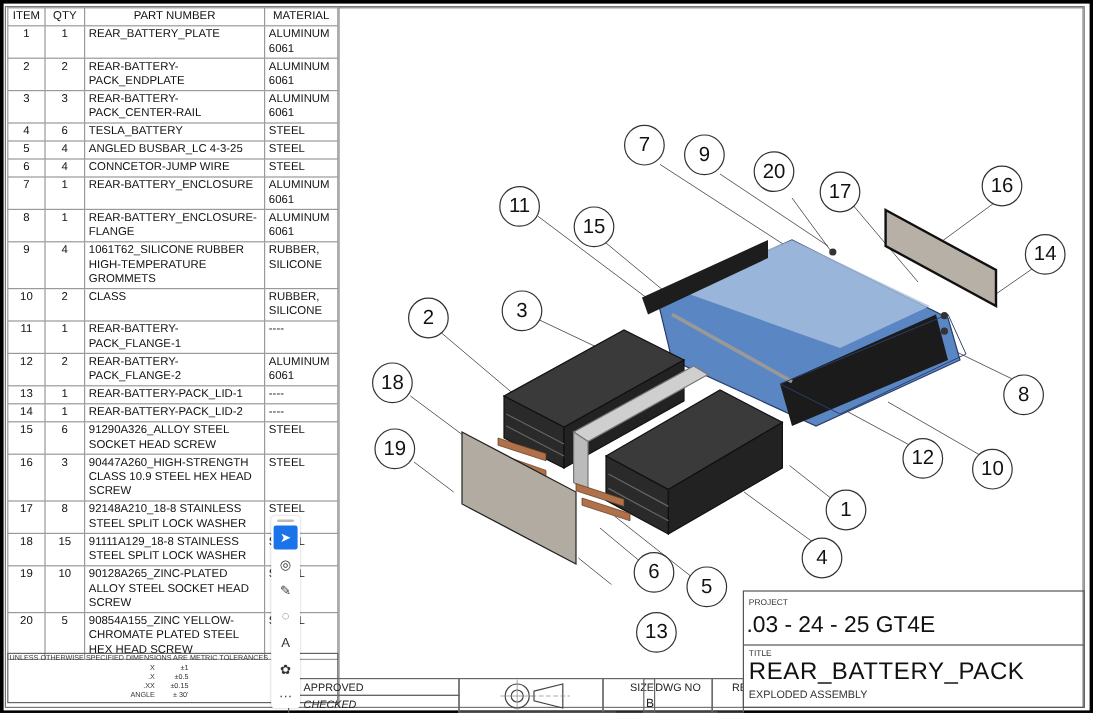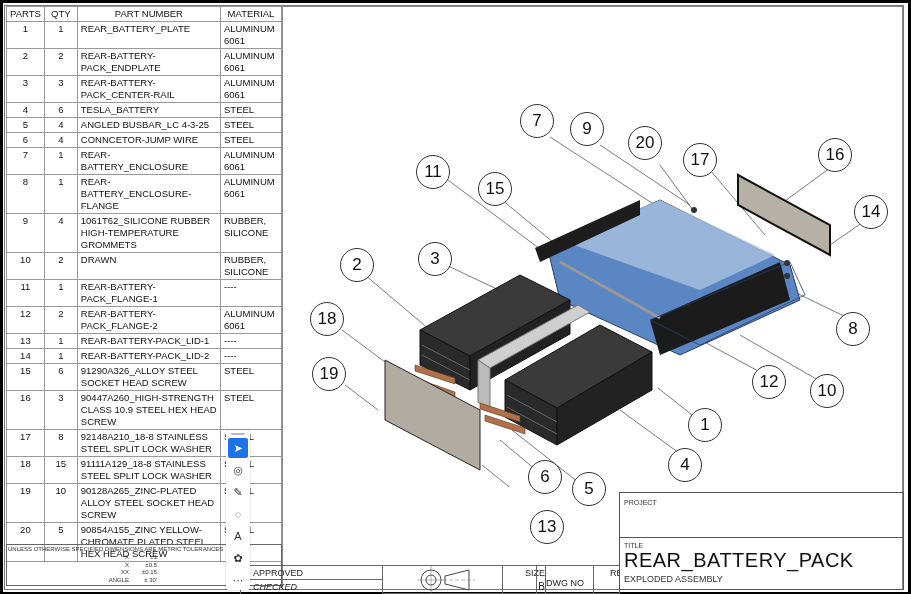--- a/index.html
+++ b/index.html
@@ -35,21 +35,21 @@
 </head>
 <body>
 
 <div id="sheet"></div>
 <div id="frame"></div>
 <div id="inner-frame"></div>
 
 <table id="parts">
   <thead>
     <tr>
-      <th style="width:24px">PARTS</th>
+      <th style="width:24px">ITEM</th>
       <th style="width:26px">QTY</th>
       <th>PART NUMBER</th>
       <th style="width:54px">MATERIAL</th>
     </tr>
   </thead>
   <tbody id="parts-body">
       <tr>
         <td class="c">1</td>
         <td class="c">1</td>
         <td>REAR_BATTERY_PLATE</td>
@@ -99,21 +99,21 @@
       </tr>
       <tr>
         <td class="c">9</td>
         <td class="c">4</td>
         <td>1061T62_SILICONE RUBBER HIGH-TEMPERATURE GROMMETS</td>
         <td>RUBBER, SILICONE</td>
       </tr>
       <tr>
         <td class="c">10</td>
         <td class="c">2</td>
-        <td>DRAWN</td>
+        <td>CLASS</td>
         <td>RUBBER, SILICONE</td>
       </tr>
       <tr>
         <td class="c">11</td>
         <td class="c">1</td>
         <td>REAR-BATTERY-PACK_FLANGE-1</td>
         <td>----</td>
       </tr>
       <tr>
         <td class="c">12</td>
@@ -194,27 +194,28 @@
       <polygon points="62,10 86,4 86,24 62,18" fill="none" stroke="#444" stroke-width="1"></polygon>
       <line x1="60" y1="14" x2="92" y2="14" stroke="#888" stroke-width=".6" stroke-dasharray="4,2"></line>
     </svg>
   </div>
   <div class="cell" style="left:142px;top:28px;width:72px;height:17px;padding:3px 0 0 4px;"><span>SCALE</span> <span style="font-size:10px">1:10</span></div>
   <div class="cell" style="left:213px;top:28px;width:60px;height:17px;padding:3px 0 0 4px;"><span>WEIGHT</span></div>
   <div class="cell" style="left:262px;top:0;width:44px;height:29px;text-align:right;padding-top:2px;">
       <div>SIZE</div>
       <div style="font-size:10px;margin-top:3px">B</div>
     </div>
-  <div class="cell" style="left:296px;top:0;width:58px;height:29px;text-align:center;padding-top:12px;"><span>DWG NO</span></div>
+  <div class="cell" style="left:296px;top:0;width:58px;height:29px;text-align:center;padding-top:2px;"><span>DWG NO</span></div>
   <div class="cell" style="left:353px;top:0;width:27px;height:29px;text-align:center;padding-top:2px;padding-left:16px;"><span>REV</span></div>
   <div class="cell" style="left:296px;top:28px;width:62px;height:17px;padding:3px 0 0 4px;"><span>SHEET</span><span style="position:absolute;right:3px;top:3px;font-size:10px">36/27</span></div>
 </div>
 
 <div id="proj">
   <div class="tiny" style="left:4px;top:6px">PROJECT</div>
+  <div style="position:absolute;left:2px;top:18px;font-size:19px;color:#111">.03 - 24 - 25 GT4E</div>
   <div class="sep"></div>
   <div class="tiny" style="left:4px;top:49px">TITLE</div>
   <div style="position:absolute;left:4px;top:56px;font-size:20px;color:#111;letter-spacing:.5px">REAR_BATTERY_PACK</div>
   <div style="position:absolute;left:4px;top:81px;font-size:9px;color:#333">EXPLODED ASSEMBLY</div>
 </div>
 
 <svg id="art" width="618" height="480" viewBox="283 7 618 480">
   <g stroke="#444" stroke-width=".7">
     <line x1="550" y1="137" x2="655" y2="205"></line>
     <line x1="600" y1="145" x2="690" y2="205"></line>

